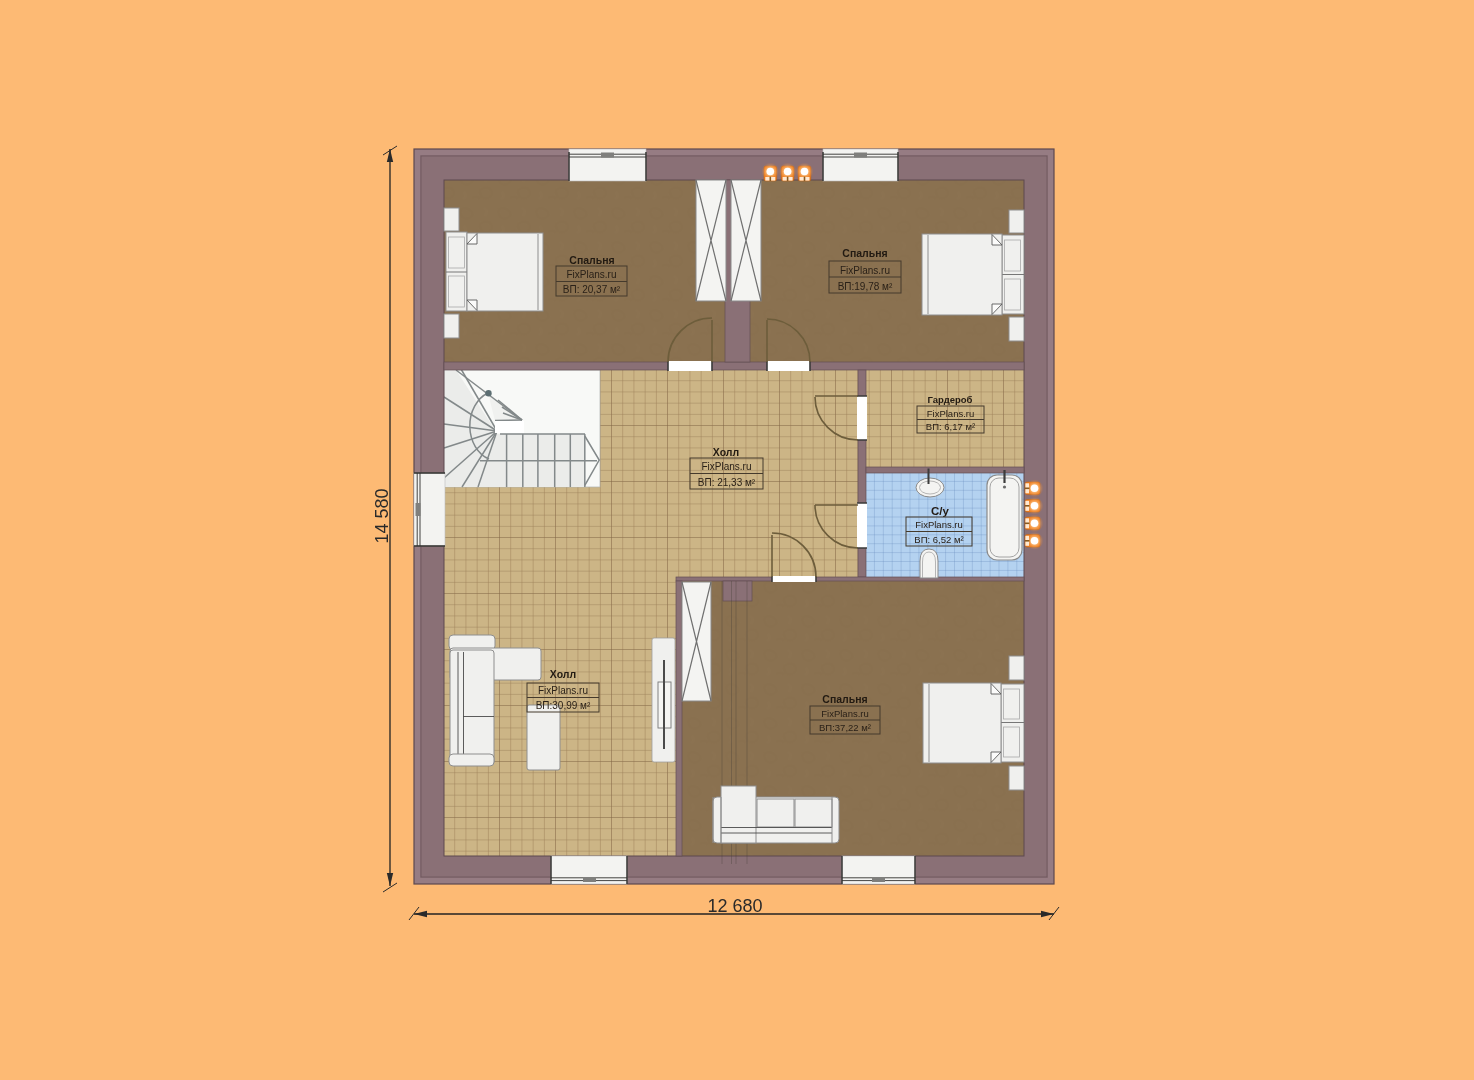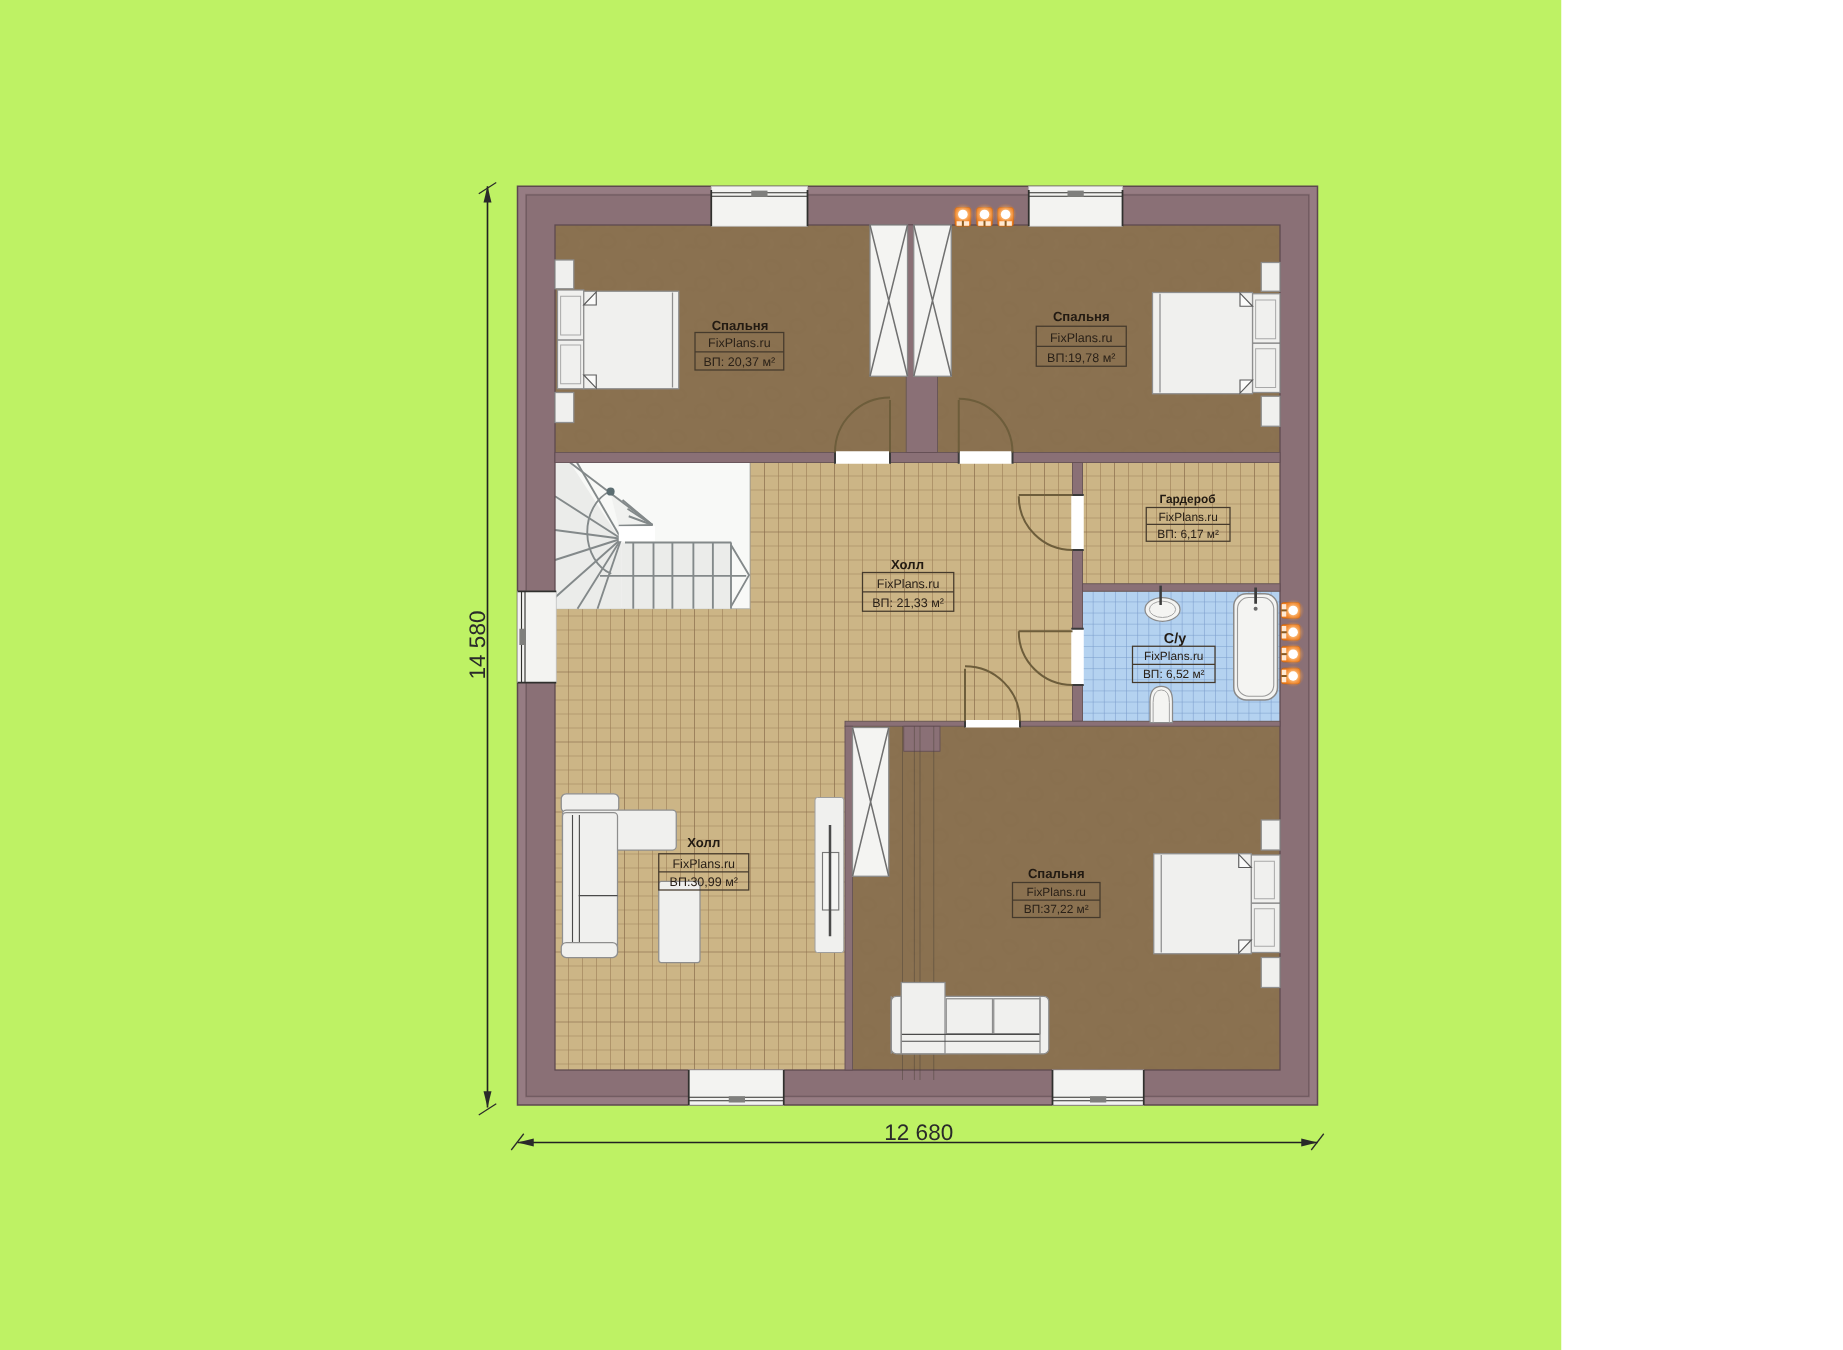--- a/index.html
+++ b/index.html
@@ -1,16 +1,16 @@
 <!DOCTYPE html>
 <html><head>
 <meta charset="utf-8">
 <style>
   html,body{margin:0;padding:0;background:#ffffff;}
-  .page{position:relative;width:1249px;height:1080px;background:#bef264;overflow:hidden;font-family:"Liberation Sans",sans-serif;}
+  .page{position:relative;width:1474px;height:1080px;background:#fdba74;overflow:hidden;font-family:"Liberation Sans",sans-serif;}
 </style>
 </head>
 <body>
 <div class="page">
 <svg width="1474" height="1080" viewBox="0 0 1474 1080" font-family="Liberation Sans, sans-serif">
 <defs>
   <pattern id="tan" width="11.2" height="11.2" patternUnits="userSpaceOnUse" patternTransform="translate(444,370)">
     <rect width="11.2" height="11.2" fill="#ccb586"></rect>
     <path d="M11.2 0 V11.2 H0" fill="none" stroke="#8d6f49" stroke-width="1" stroke-opacity="0.75"></path>
   </pattern>

